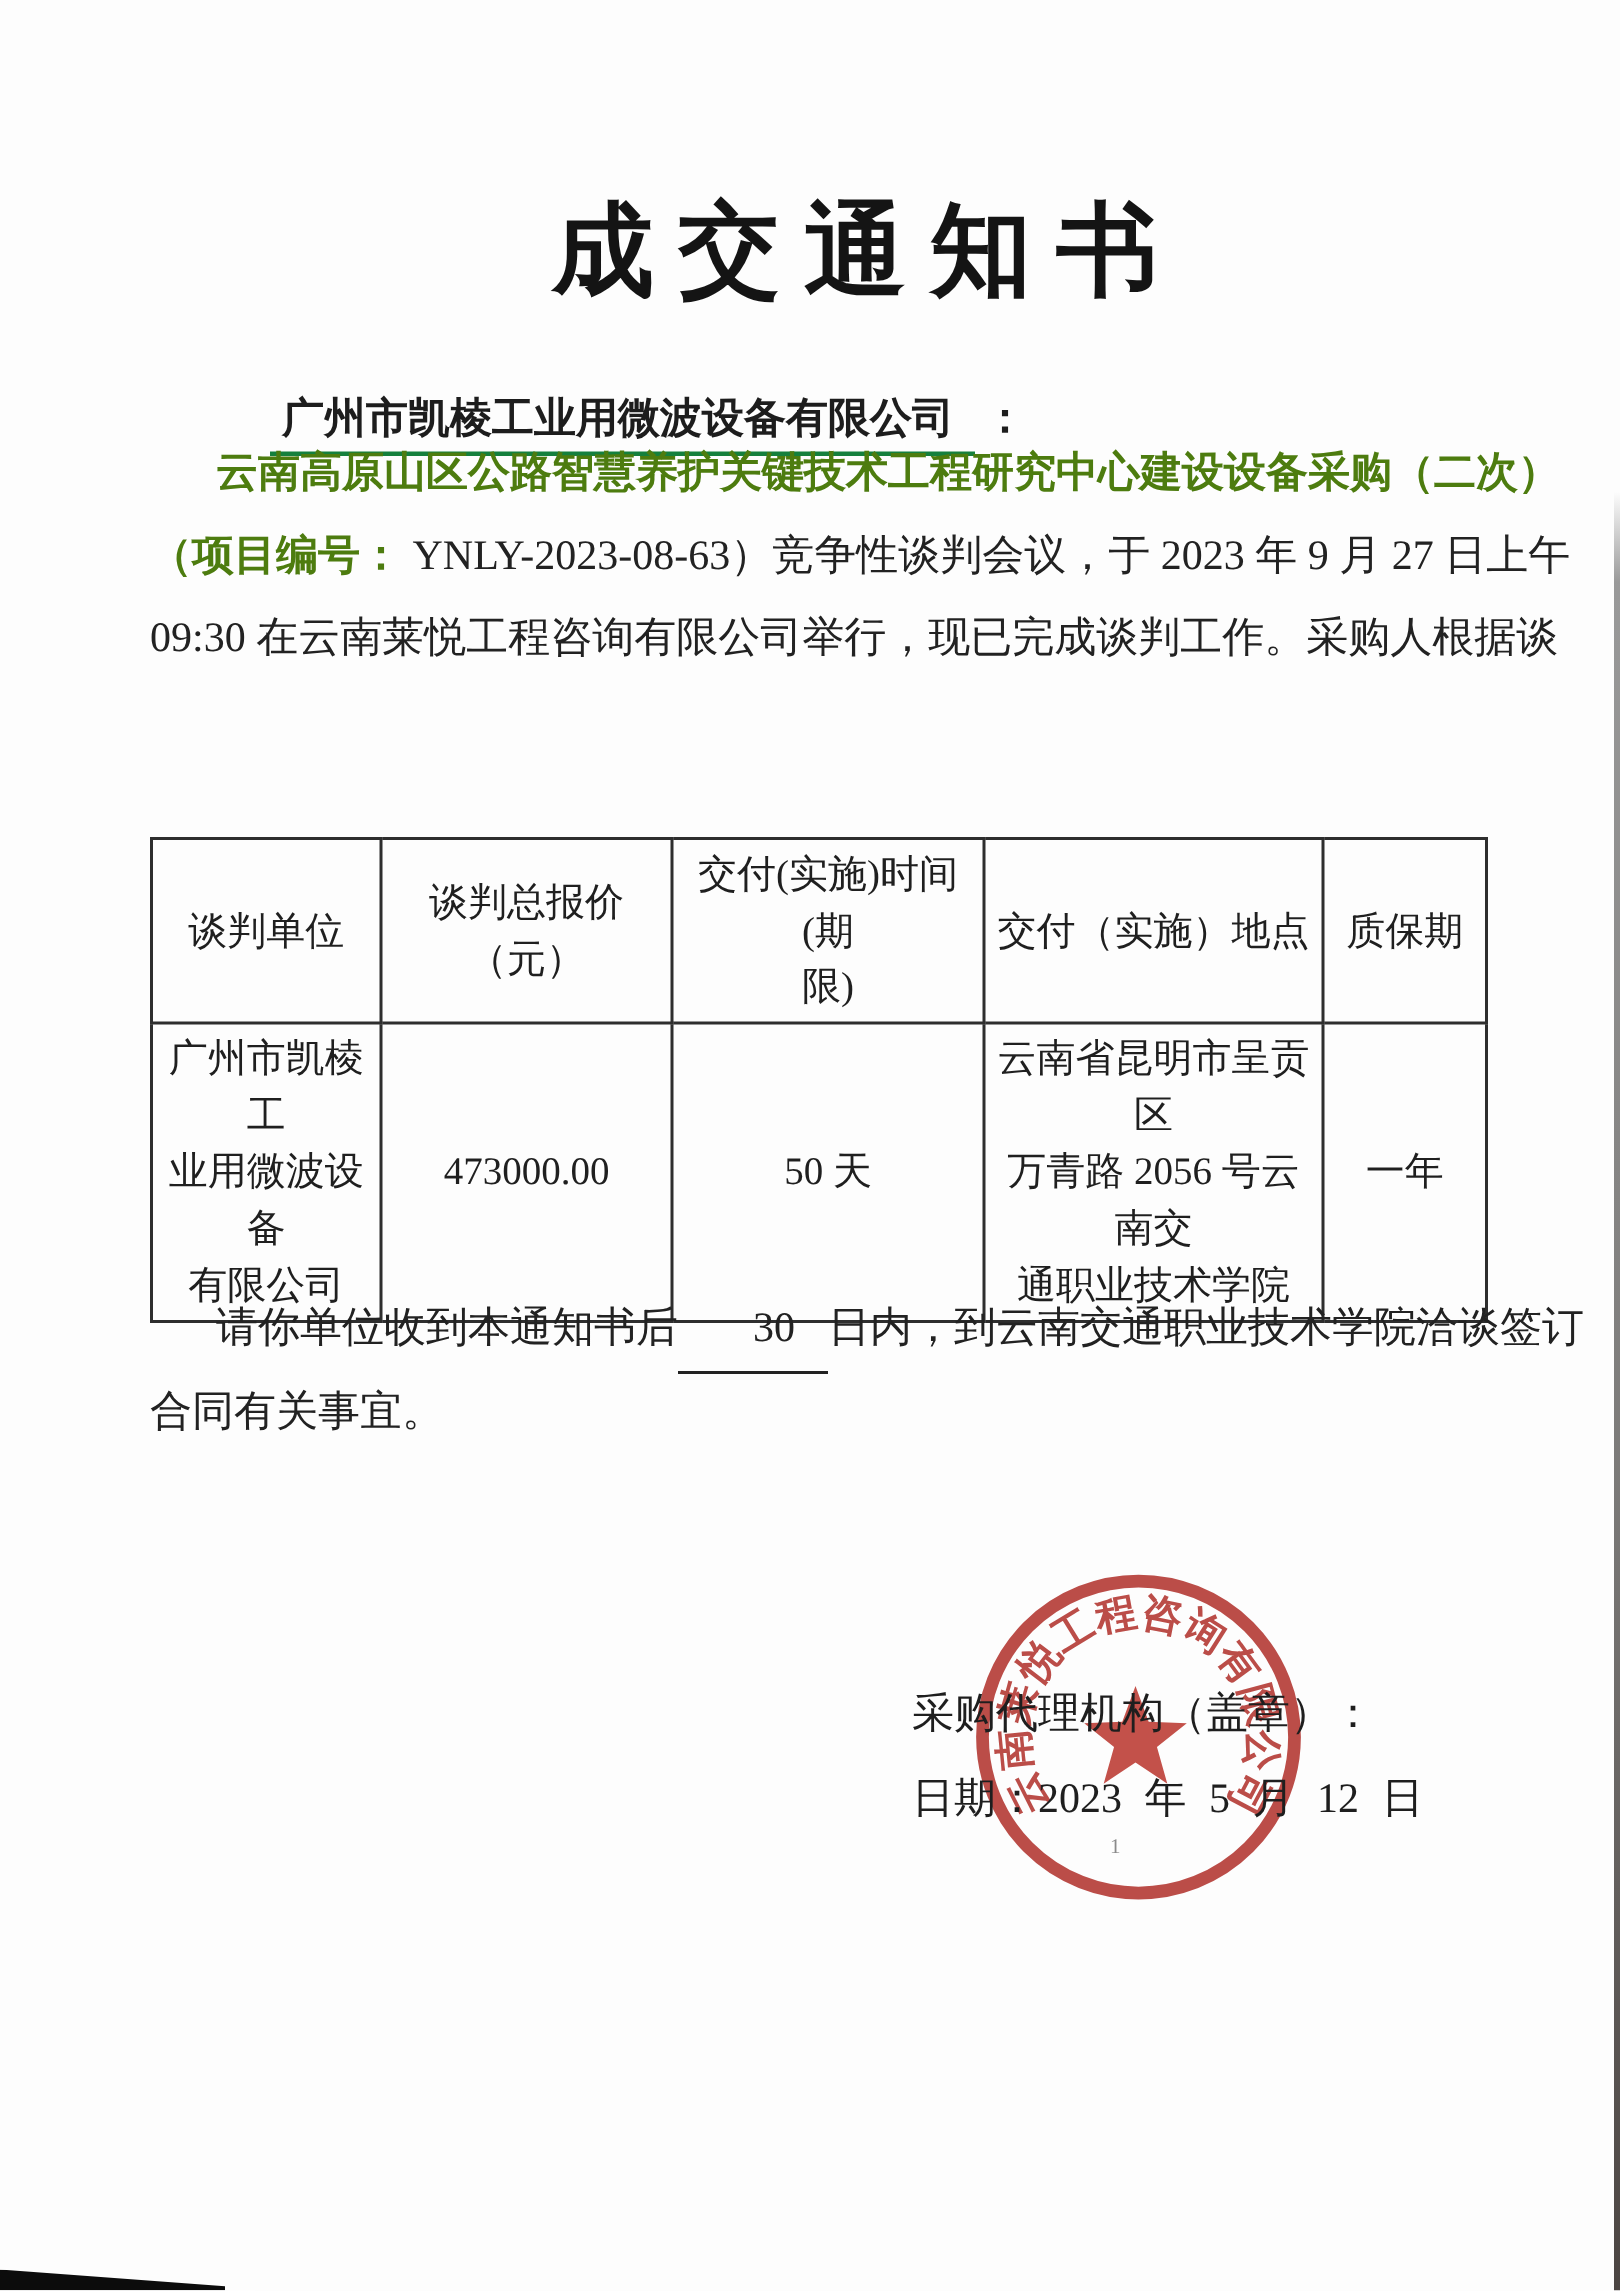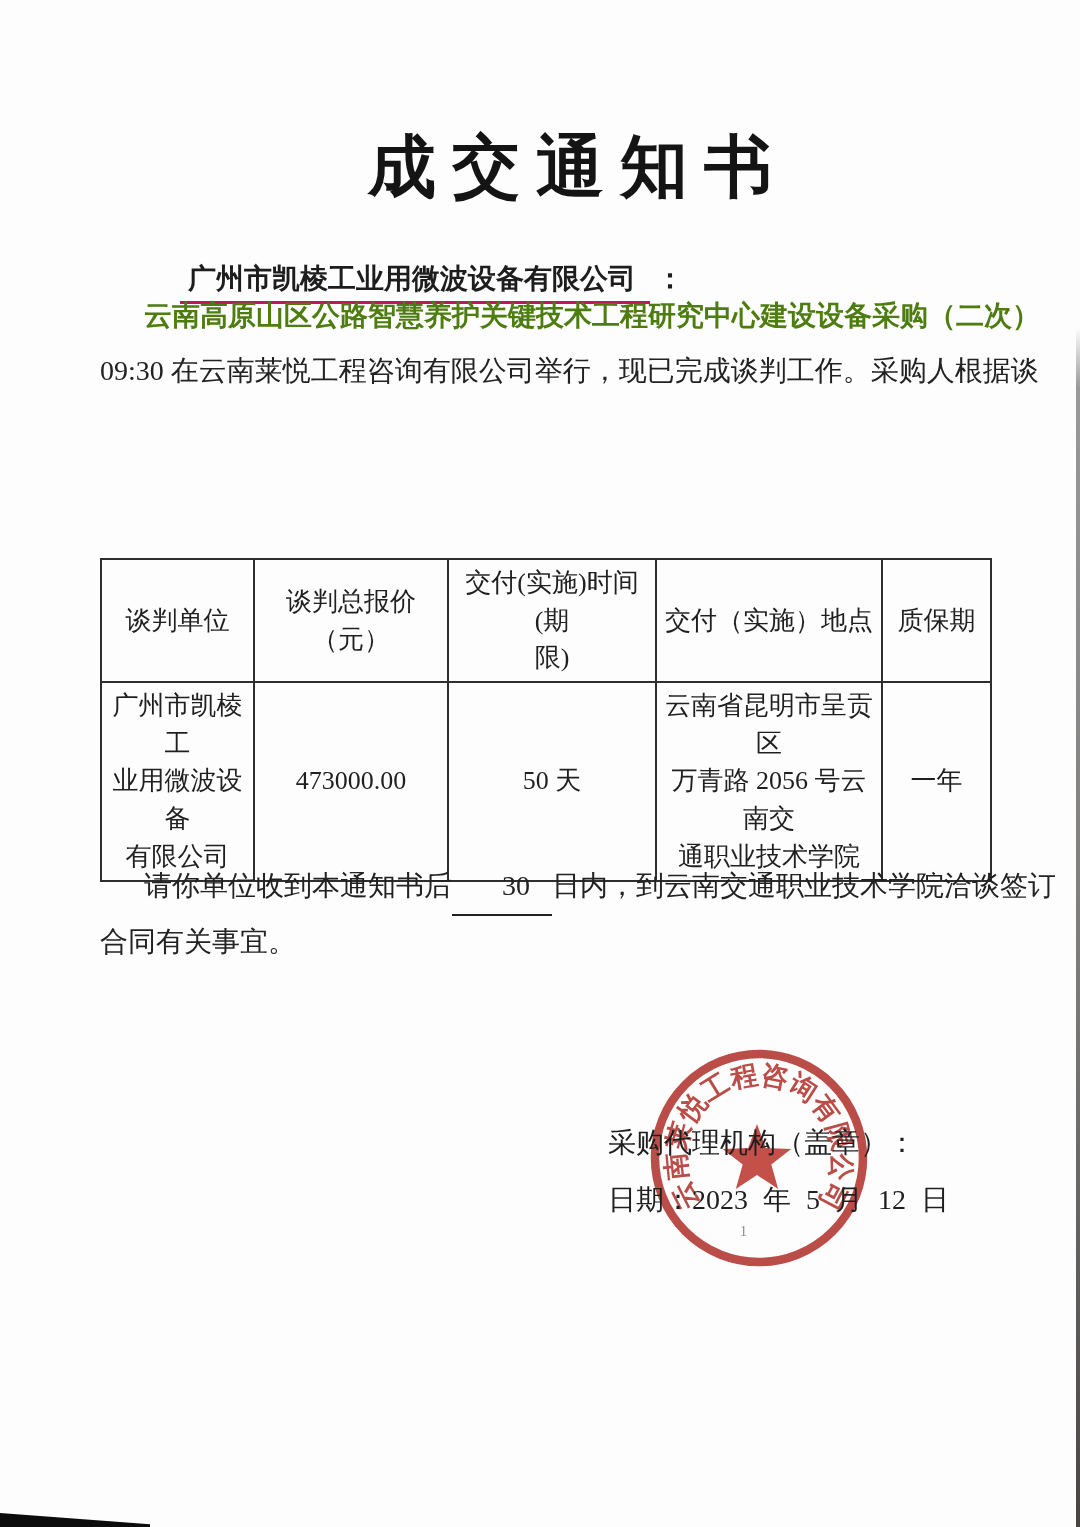--- a/index.html
+++ b/index.html
@@ -23,21 +23,21 @@
     white-space:pre;
     padding-left:38px;
   }
   .addressee {
     position:absolute; top:228px; left:152px;
     font-size:28px; font-weight:bold; color:#1d1d1d;
     white-space:pre;
   }
   .addressee .name {
     display:inline-block;
-    border-bottom:3px solid #be185d;
+    border-bottom:3px solid #15803d;
     padding:0 14px 3px 8px;
   }
   .addressee .colon { margin-left:6px; }
 
   .body-block {
     position:absolute; top:288px; left:100px; width:886px;
     font-size:28px; color:#222;
   }
   .body-line { height:55px; line-height:55px; white-space:pre; }
   .indent { padding-left:44px; }
@@ -113,20 +113,21 @@
 <div class="page">
 
   <div class="doc-title">成交通知书</div>
 
   <div class="addressee">
     <span class="name">广州市凯棱工业用微波设备有限公司</span><span class="colon">：</span>
   </div>
 
   <div class="body-block">
     <div class="body-line indent b">云南高原山区公路智慧养护关键技术工程研究中心建设设备采购（二次）</div>
+    <div class="body-line"><span class="b">（项目编号：</span><span> YNLY-2023-08-63）竞争性谈判会议，于 2023 年 9 月 27 日上午</span></div>
     <div class="body-line">09:30 在云南莱悦工程咨询有限公司举行，现已完成谈判工作。采购人根据谈</div>
   </div>
 
   <table class="award-table">
     <colgroup>
       <col class="col1">
         <col class="col2">
         <col class="col3">
         <col class="col4">
         <col class="col5">

